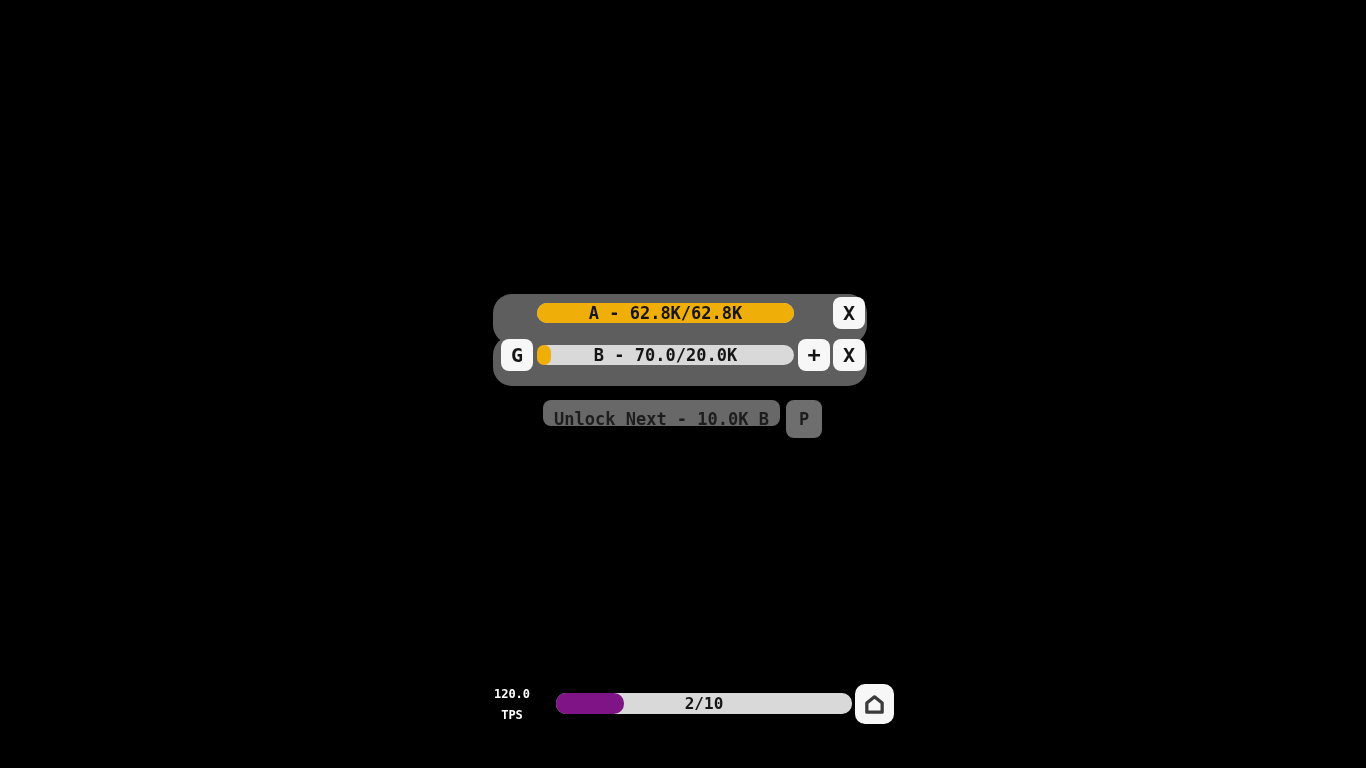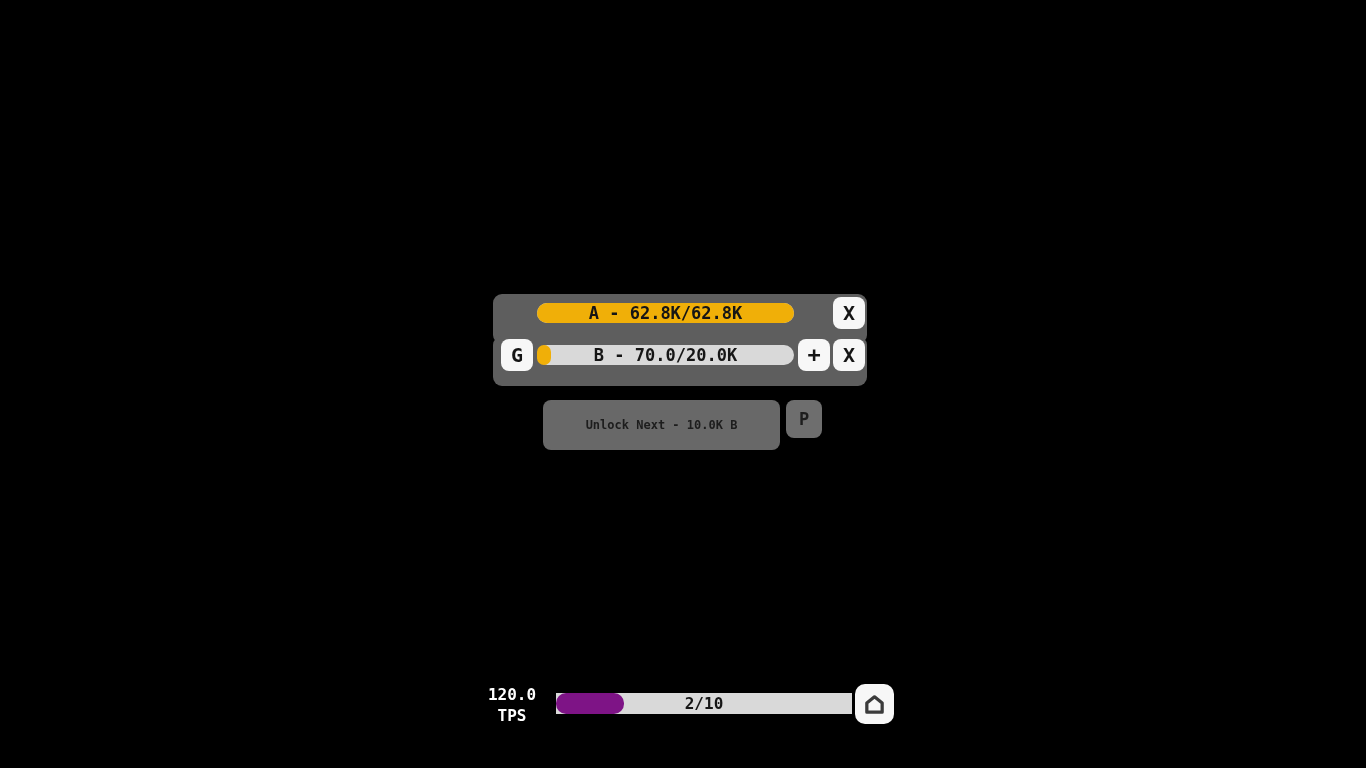--- a/index.html
+++ b/index.html
@@ -9,21 +9,21 @@
     overflow: hidden;
     font-family: "DejaVu Sans Mono", "Liberation Mono", monospace;
     position: relative;
   }
   #stage { position: absolute; inset: 0; }
 
   .panel {
     position: absolute;
     width: 374px; height: 50px;
     background: #5e5e5e;
-    border-radius: 9px;
+    border-radius: 19px;
   }
   #rowA { left: 493px; top: 294px; }
   #rowB { left: 493px; top: 336px; }
 
   .track {
     position: absolute;
     left: 44px; top: 9px;
     width: 257px; height: 20px;
     background: #d9d9d9;
     border-radius: 10px;
@@ -56,55 +56,55 @@
     font-size: 20px; font-weight: bold;
     line-height: 32px; text-align: center;
   }
   .pos-g { left: 8px; }
   .pos-plus { left: 305px; font-size: 22px; }
   .pos-x { left: 340px; }
 
   #unlock-btn {
     position: absolute;
     left: 543px; top: 400px;
-    width: 237px; height: 50px;
+    width: 237px; height: 26px;
     background: #686868;
     border-radius: 8px;
     color: #1d1d1d;
-    font-size: 12px; font-weight: bold;
+    font-size: 17px; font-weight: bold;
     text-align: center; line-height: 38px;
     white-space: nowrap;
   }
   #prestige-btn {
     position: absolute;
     left: 786px; top: 400px;
     width: 36px; height: 38px;
     background: #6e6e6e;
     border-radius: 8px;
     color: #1d1d1d;
     font-size: 17px; font-weight: bold;
     text-align: center; line-height: 38px;
   }
 
   #tps-block {
     position: absolute;
     left: 457px; top: 684px;
     width: 110px;
     text-align: center;
     color: #ffffff;
-    font-size: 16px; font-weight: bold;
+    font-size: 12px; font-weight: bold;
     line-height: 21px;
   }
 
   #footer-track {
     position: absolute;
     left: 556px; top: 693px;
     width: 296px; height: 21px;
     background: #d9d9d9;
-    border-radius: 0;
+    border-radius: 10px;
   }
   #footer-fill {
     position: absolute;
     left: 0; top: 0; bottom: 0;
     background: #7e1486;
     border-radius: 10px;
   }
   #footer-label {
     position: absolute;
     left: 0; right: 0; top: 0;

